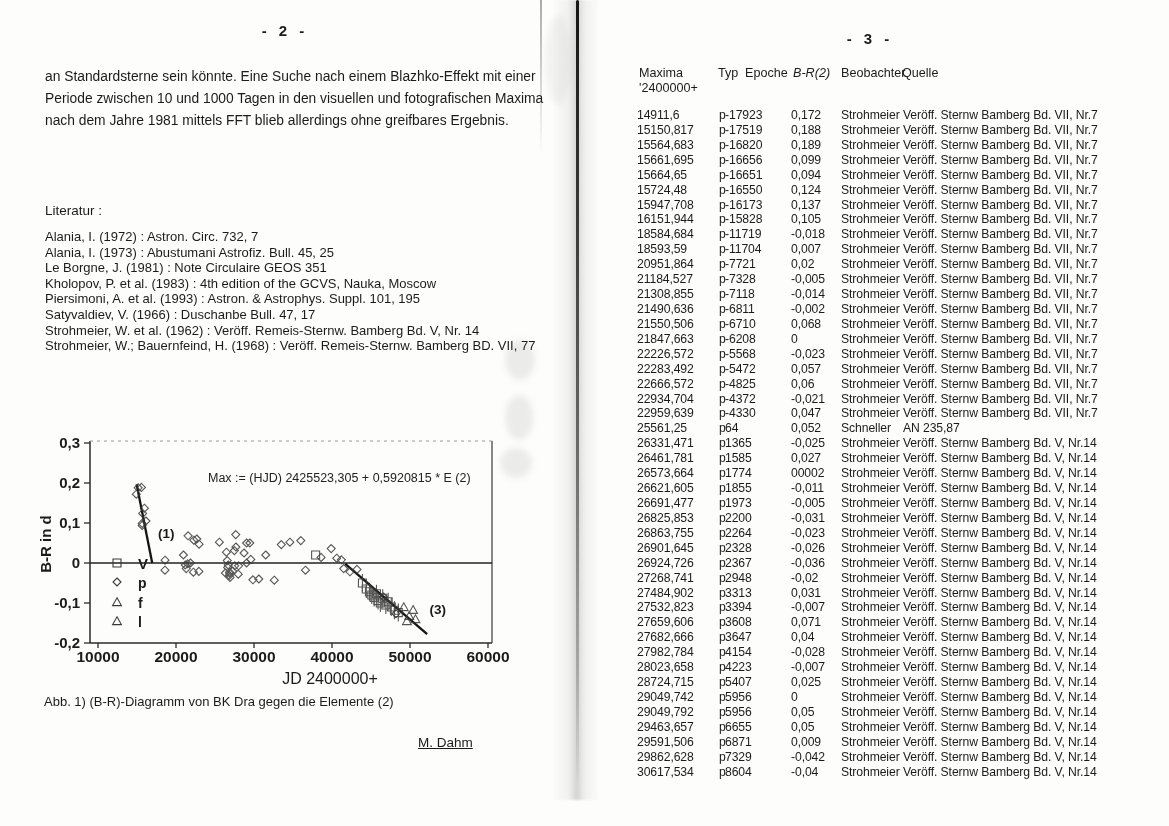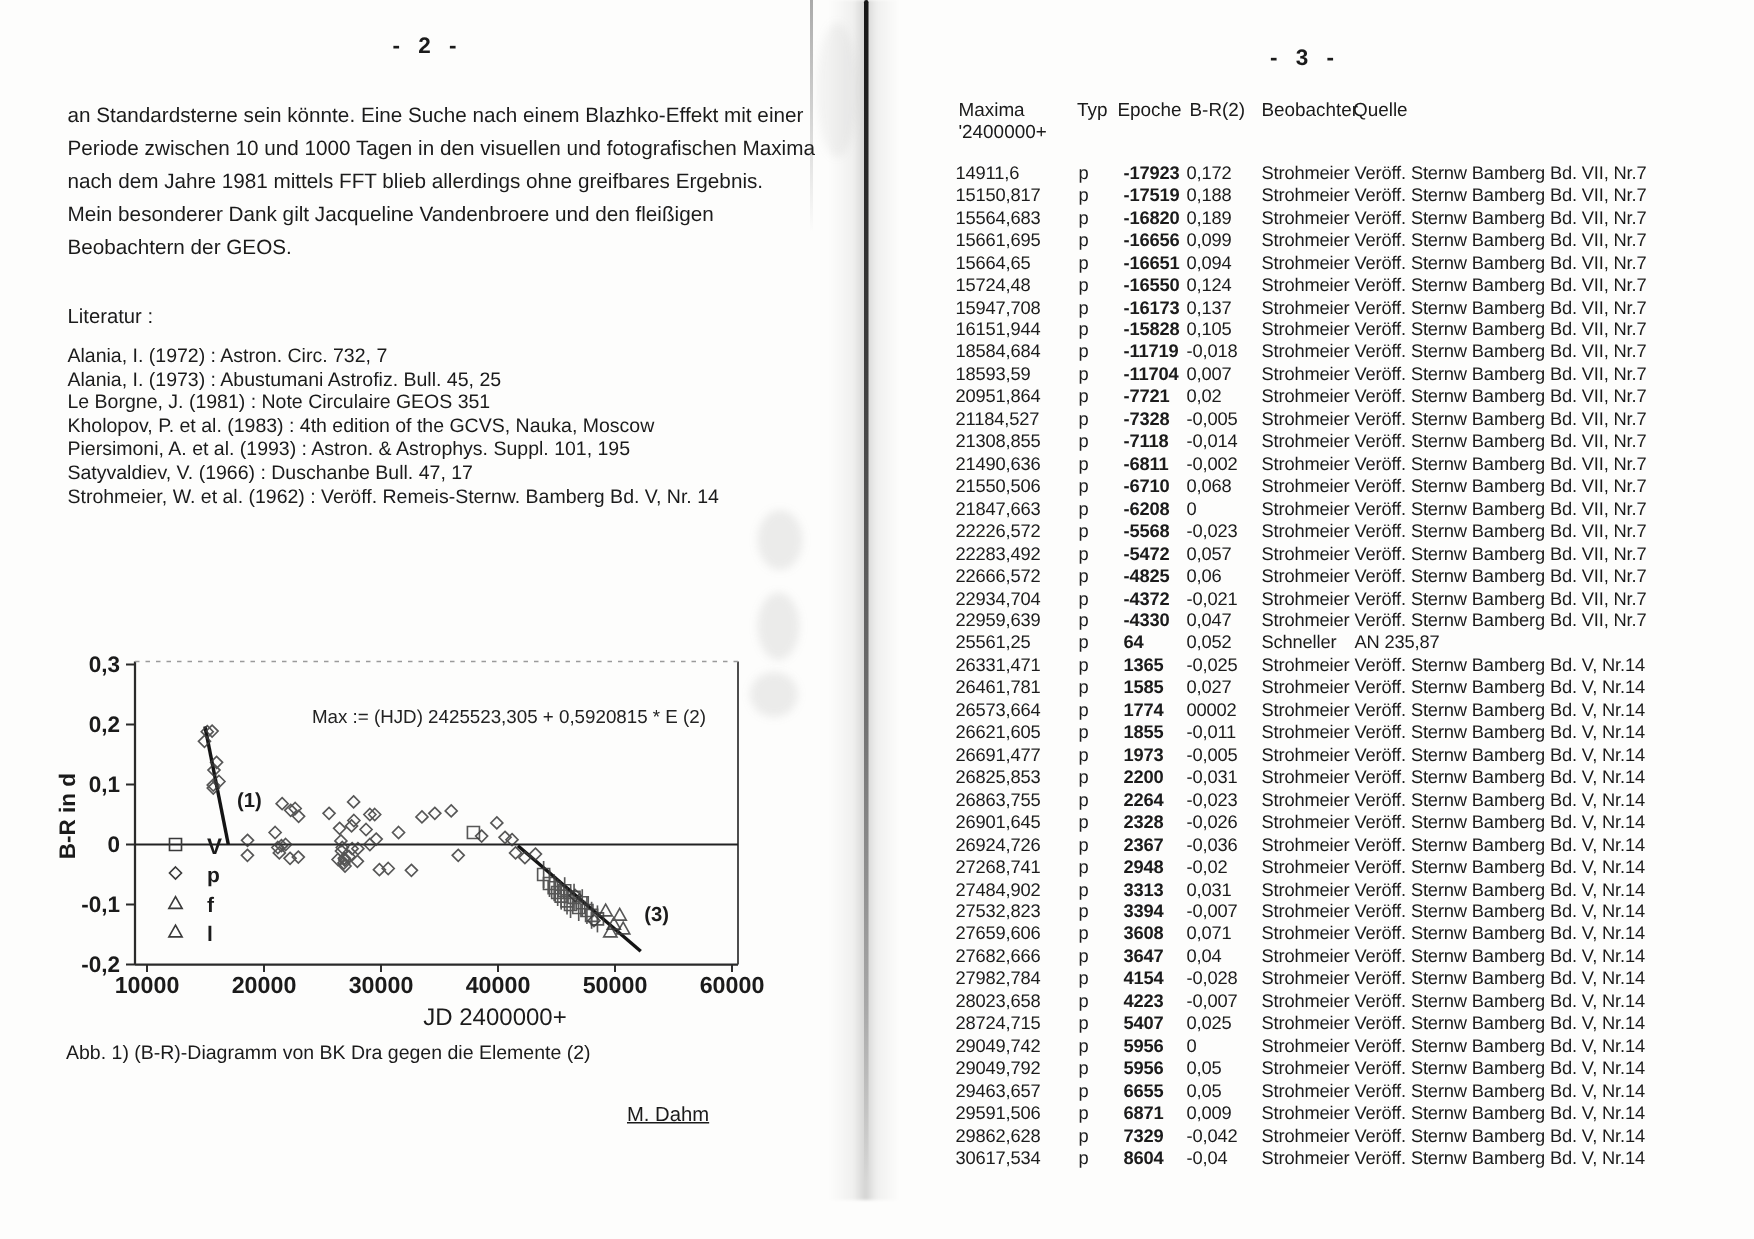--- a/index.html
+++ b/index.html
@@ -16,53 +16,53 @@
   .caption{font-size:13px;white-space:nowrap;}
   .signature{font-size:13.5px;}
   .axis-title-x{font-weight:normal;font-size:16px;text-align:center;width:240px;}
   .axis-title-y{font-weight:bold;font-size:15px;text-align:center;width:120px;height:18px;transform:rotate(-90deg);}
   
   #maxima-table{left:637px;top:60px;width:520px;}
   .thead span{position:absolute;font-size:12.6px;white-space:nowrap;}
   .trows{position:absolute;left:0;top:48px;width:520px;}
   .trow{position:relative;height:14.93px;}
   .tcell{position:absolute;font-size:12.2px;line-height:14.93px;white-space:nowrap;letter-spacing:-0.1px;}
-  .c0{left:0;} .c1{left:82px;} .c2{left:112px;font-weight:bold;} .c3{left:154px;} .c4{left:204px;} .c5{left:266px;}
+  .c0{left:0;} .c1{left:82px;} .c2{left:88px;} .c3{left:154px;} .c4{left:204px;} .c5{left:266px;}
   .h0{left:2px;top:6px;} .h0b{left:2px;top:21px;} .h1{left:81px;top:6px;} .h2{left:108px;top:6px;}
-  .h3{left:156px;top:6px;} .h4{left:204px;top:6px;} .h5{left:265px;top:6px;}
+  .h3{left:156px;top:6px;font-style:italic;} .h4{left:204px;top:6px;} .h5{left:265px;top:6px;}
   
   #fold-shade{left:552px;top:0;width:48px;height:800px;
     background:linear-gradient(90deg,rgba(0,0,0,0) 0%,rgba(0,0,0,0.05) 35%,rgba(0,0,0,0.16) 52%,rgba(0,0,0,0.05) 68%,rgba(0,0,0,0) 100%);
     filter:blur(1px);}
   #fold-line{left:576px;top:0;width:3px;height:788px;border-radius:2px;
     background:linear-gradient(180deg,#161616 0%,#3c3c3c 30%,#6f6f6f 60%,#a8a8a8 85%,rgba(170,170,170,0) 100%);}
   #fold-line2{left:540px;top:0;width:2px;height:155px;
     background:linear-gradient(180deg,rgba(70,70,70,0.45),rgba(70,70,70,0));}
   .smudge{background:rgba(110,110,110,0.12);border-radius:50%;filter:blur(3px);}
 </style>
 </head>
 <body>
 
 <div class="abs" style="left:0;top:0;width:585px;height:826px;">
   <div class="abs pageheader" style="left:40px;top:22px;width:490px;">- 2 -</div>
 
   <div class="abs para" style="left:45px;top:66px;">an Standardsterne sein könnte. Eine Suche nach einem Blazhko-Effekt mit einer Periode zwischen 10 und 1000 Tagen in den visuellen und fotografischen Maxima nach dem Jahre 1981 mittels FFT blieb allerdings ohne greifbares Ergebnis.</div>
 
-  <div class="abs para" style="left:45px;top:132px;">Mein besonderer Dank gilt Jacqueline Vandenbroere und den fleißigen Beobachtern der GEOS.</div>
 
   <div class="abs lit-head" style="left:45px;top:203px;">Literatur :</div>
 
   <div class="abs" style="left:45px;top:229px;">
     <div class="ref">Alania, I. (1972) : Astron. Circ. 732, 7</div>
     <div class="ref">Alania, I. (1973) : Abustumani Astrofiz. Bull. 45, 25</div>
     <div class="ref">Le Borgne, J. (1981) : Note Circulaire GEOS 351</div>
     <div class="ref">Kholopov, P. et al. (1983) : 4th edition of the GCVS, Nauka, Moscow</div>
     <div class="ref">Piersimoni, A. et al. (1993) : Astron. &amp; Astrophys. Suppl. 101, 195</div>
     <div class="ref">Satyvaldiev, V. (1966) : Duschanbe Bull. 47, 17</div>
     <div class="ref">Strohmeier, W. et al. (1962) : Veröff. Remeis-Sternw. Bamberg Bd. V, Nr. 14</div>
+    <div class="ref">Strohmeier, W.; Bauernfeind, H. (1968) : Veröff. Remeis-Sternw. Bamberg BD. VII, 77</div>
   </div>
 
   <div>
     <svg id="chart-svg" class="abs" style="left:35px;top:430px;" width="480" height="250">
         <g>
           <line x1="55" y1="11" x2="55" y2="213" stroke="#2a2a2a" stroke-width="1.5"></line>
           <line x1="55" y1="213" x2="457" y2="213" stroke="#2a2a2a" stroke-width="1.5"></line>
           <line x1="457" y1="11" x2="457" y2="213" stroke="#3a3a3a" stroke-width="1.2"></line>
           <line x1="55" y1="11" x2="457" y2="11" stroke="#9a9a9a" stroke-width="1" stroke-dasharray="3,4"></line>
         </g>

